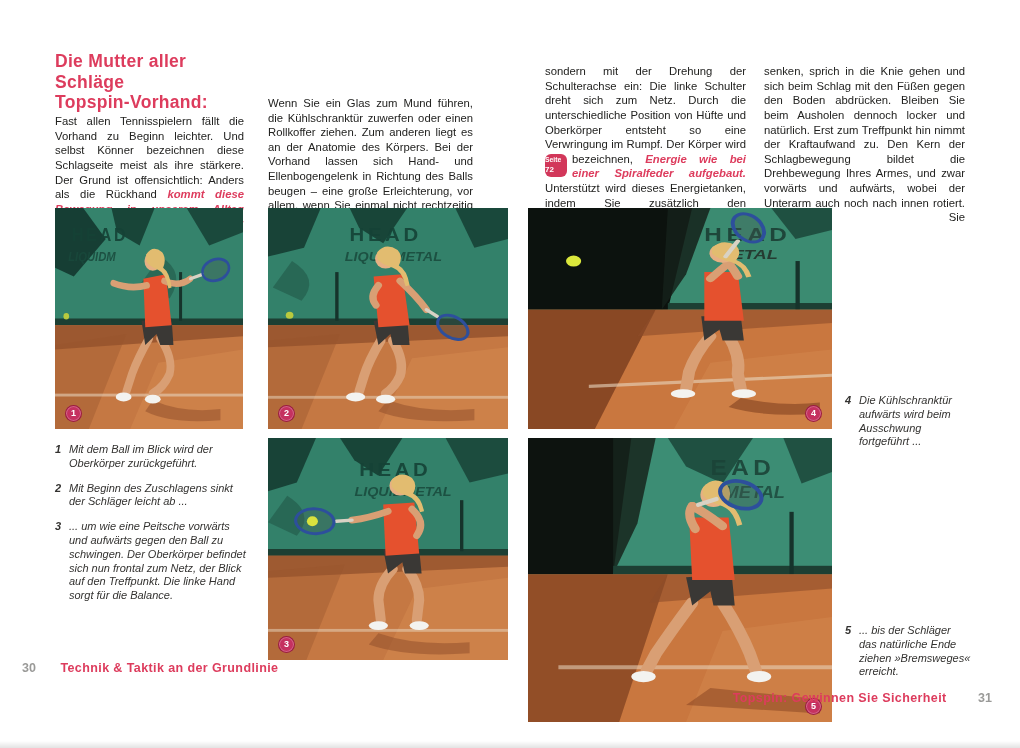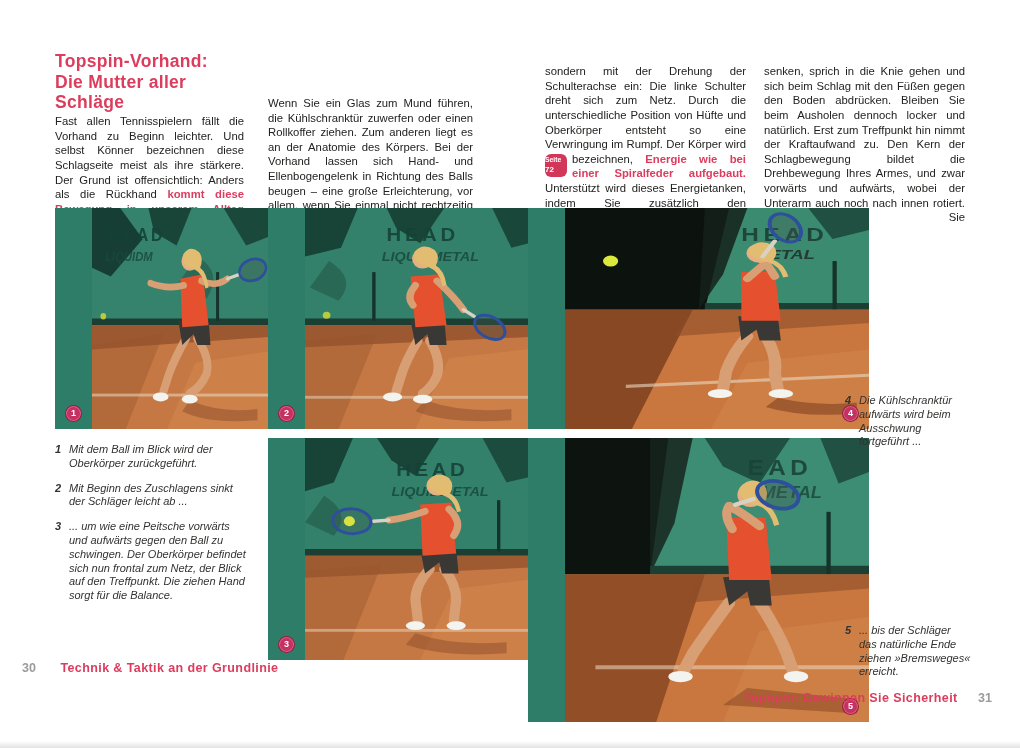--- a/index.html
+++ b/index.html
@@ -12,28 +12,28 @@
   
   .headline{position:absolute;left:55px;top:51px;width:200px;
     font-size:17.5px;line-height:20.5px;font-weight:bold;color:#dd3c5d;letter-spacing:.3px;}
   
   .col{position:absolute;top:53px;font-size:11.3px;line-height:14.6px;
     text-align:justify;text-align-last:justify;color:#222220;}
   .col.c1{left:55px;top:103px;width:189px;}
   .col.c2{left:268px;width:205px;margin-top:43px;}
   .col.c3{left:545px;width:201px;}
   .col.c4{left:764px;width:201px;}
-  .red-bold{color:#dd3c5d;font-weight:bold;}
+  .red-bold{color:#dd3c5d;font-weight:bold;font-style:italic;}
   .seite-badge{float:left;width:22px;margin:2.5px 5px 1px 0;padding:2px 0 2.5px;
     background:#d2375a;color:#fff;text-align:center;border-radius:6px;
     font-size:6.8px;font-weight:bold;line-height:1.25;}
   .seite-badge span{display:block;}
   .seite-badge .n{font-size:8px;}
   
-  .photo{position:absolute;overflow:hidden;background:#2e7d68;padding-left:37px;}
+  .photo{position:absolute;overflow:hidden;background:#2e7d68;}
   .photo svg{display:block;width:100%;height:100%;}
   .p1{left:55px;top:208px;width:188px;height:221px;}
   .p2{left:268px;top:208px;width:240px;height:221px;}
   .p4{left:528px;top:208px;width:304px;height:221px;}
   .p3{left:268px;top:438px;width:240px;height:222px;}
   .p5{left:528px;top:438px;width:304px;height:284px;}
   .num-badge{position:absolute;bottom:7px;width:15px;height:15px;border-radius:50%;
     background:#c53160;border:1px solid rgba(120,10,40,.55);
     color:#fff;font-size:9px;font-weight:bold;line-height:15px;text-align:center;
     box-shadow:inset 0 0 0 1px rgba(255,255,255,.25);}
@@ -46,30 +46,30 @@
   .cap-text{flex:1;}
   .cap-r{position:absolute;width:126px;}
   .cap-r4{left:845px;top:394px;}
   .cap-r5{left:845px;top:624px;}
   
   .footer-left{position:absolute;left:22px;top:661px;font-size:12.5px;font-weight:bold;}
   .footer-right{position:absolute;right:28px;top:691px;font-size:12.5px;font-weight:bold;text-align:right;}
   .pg-num{color:#9a9a98;}
   .foot-title{color:#dd3c5d;letter-spacing:.4px;}
   .footer-left .foot-title{margin-left:21px;}
-  .footer-right .pg-num{margin-left:17px;}
+  .footer-right .pg-num{margin-left:28px;}
 </style>
 </head>
 <body>
 
 <div class="sheet">
 
   <div class="headline">
+    <div>Die Mutter aller Schläge</div>
     <div>Topspin-Vorhand:</div>
-    <div>Die Mutter aller Schläge</div>
   </div>
 
   <p class="col c1"><span>Fast allen Tennisspielern fällt die Vorhand zu Beginn leichter. Und selbst Könner bezeichnen diese Schlagseite meist als ihre stärkere. Der Grund ist offensichtlich: Anders als die Rückhand </span><span class="red-bold">kommt diese Bewegung in unserem Alltag häufiger vor:</span></p>
 
   <p class="col c2">Wenn Sie ein Glas zum Mund führen, die Kühlschranktür zuwerfen oder einen Rollkoffer ziehen. Zum anderen liegt es an der Anatomie des Körpers. Bei der Vorhand lassen sich Hand- und Ellenbogengelenk in Richtung des Balls beugen – eine große Erleichterung, vor allem, wenn Sie einmal nicht rechtzeitig am Ball sind. Leiten Sie die Ausholbewegung nicht mit Ihrem Arm,</p>
 
   <p class="col c3"><span>sondern mit der Drehung der Schulterachse ein: Die linke Schulter dreht sich zum Netz. Durch die unterschiedliche Position von Hüfte und Oberkörper entsteht so eine Verwringung im Rumpf. Der Körper wird </span><span class="seite-badge">
         <span>Seite</span>
         <span class="n">72</span>
       </span><span>bezeichnen, </span><span class="red-bold">Energie wie bei einer Spiralfeder aufgebaut.</span><span> Unterstützt wird dieses Energietanken, indem Sie zusätzlich den Körperschwerpunkt etwas ab-</span></p>
@@ -258,21 +258,21 @@
     <div class="cap-item">
       <span class="cap-num">1</span>
       <span class="cap-text">Mit dem Ball im Blick wird der Oberkörper zurückgeführt.</span>
     </div>
     <div class="cap-item">
       <span class="cap-num">2</span>
       <span class="cap-text">Mit Beginn des Zuschlagens sinkt der Schläger leicht ab ...</span>
     </div>
     <div class="cap-item">
       <span class="cap-num">3</span>
-      <span class="cap-text">... um wie eine Peitsche vorwärts und aufwärts gegen den Ball zu schwingen. Der Oberkörper befindet sich nun frontal zum Netz, der Blick auf den Treffpunkt. Die ziehen Hand sorgt für die Balance.</span>
+      <span class="cap-text">... um wie eine Peitsche vorwärts und aufwärts gegen den Ball zu schwingen. Der Oberkörper befindet sich nun frontal zum Netz, der Blick auf den Treffpunkt. Die linke Hand sorgt für die Balance.</span>
     </div>
   </div>
 
   <div class="cap-item cap-r cap-r4">
     <span class="cap-num">4</span>
     <span class="cap-text">Die Kühlschranktür aufwärts wird beim Ausschwung fortgeführt ...</span>
   </div>
   <div class="cap-item cap-r cap-r5">
     <span class="cap-num">5</span>
     <span class="cap-text">... bis der Schläger das natürliche Ende ziehen »Bremsweges« erreicht.</span>

